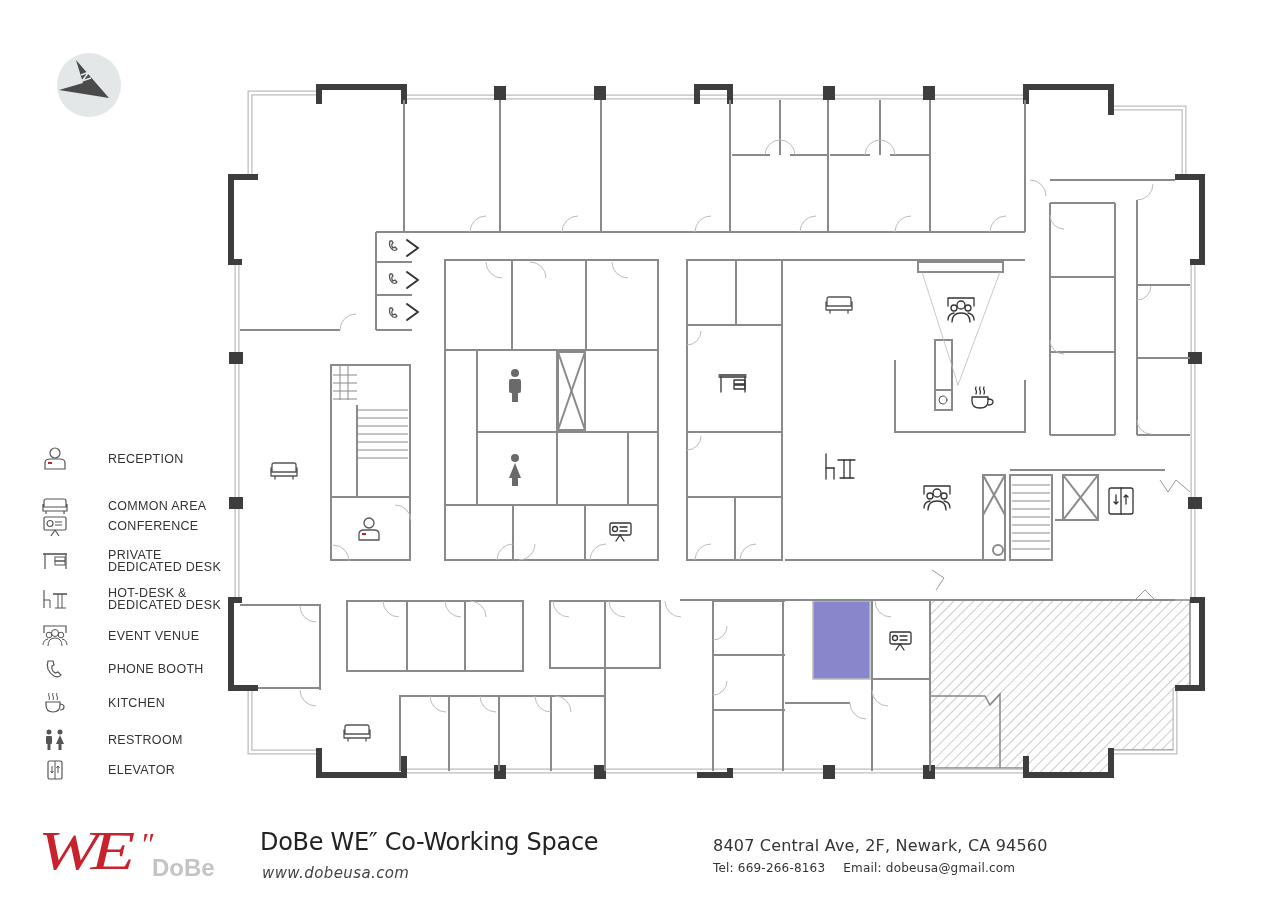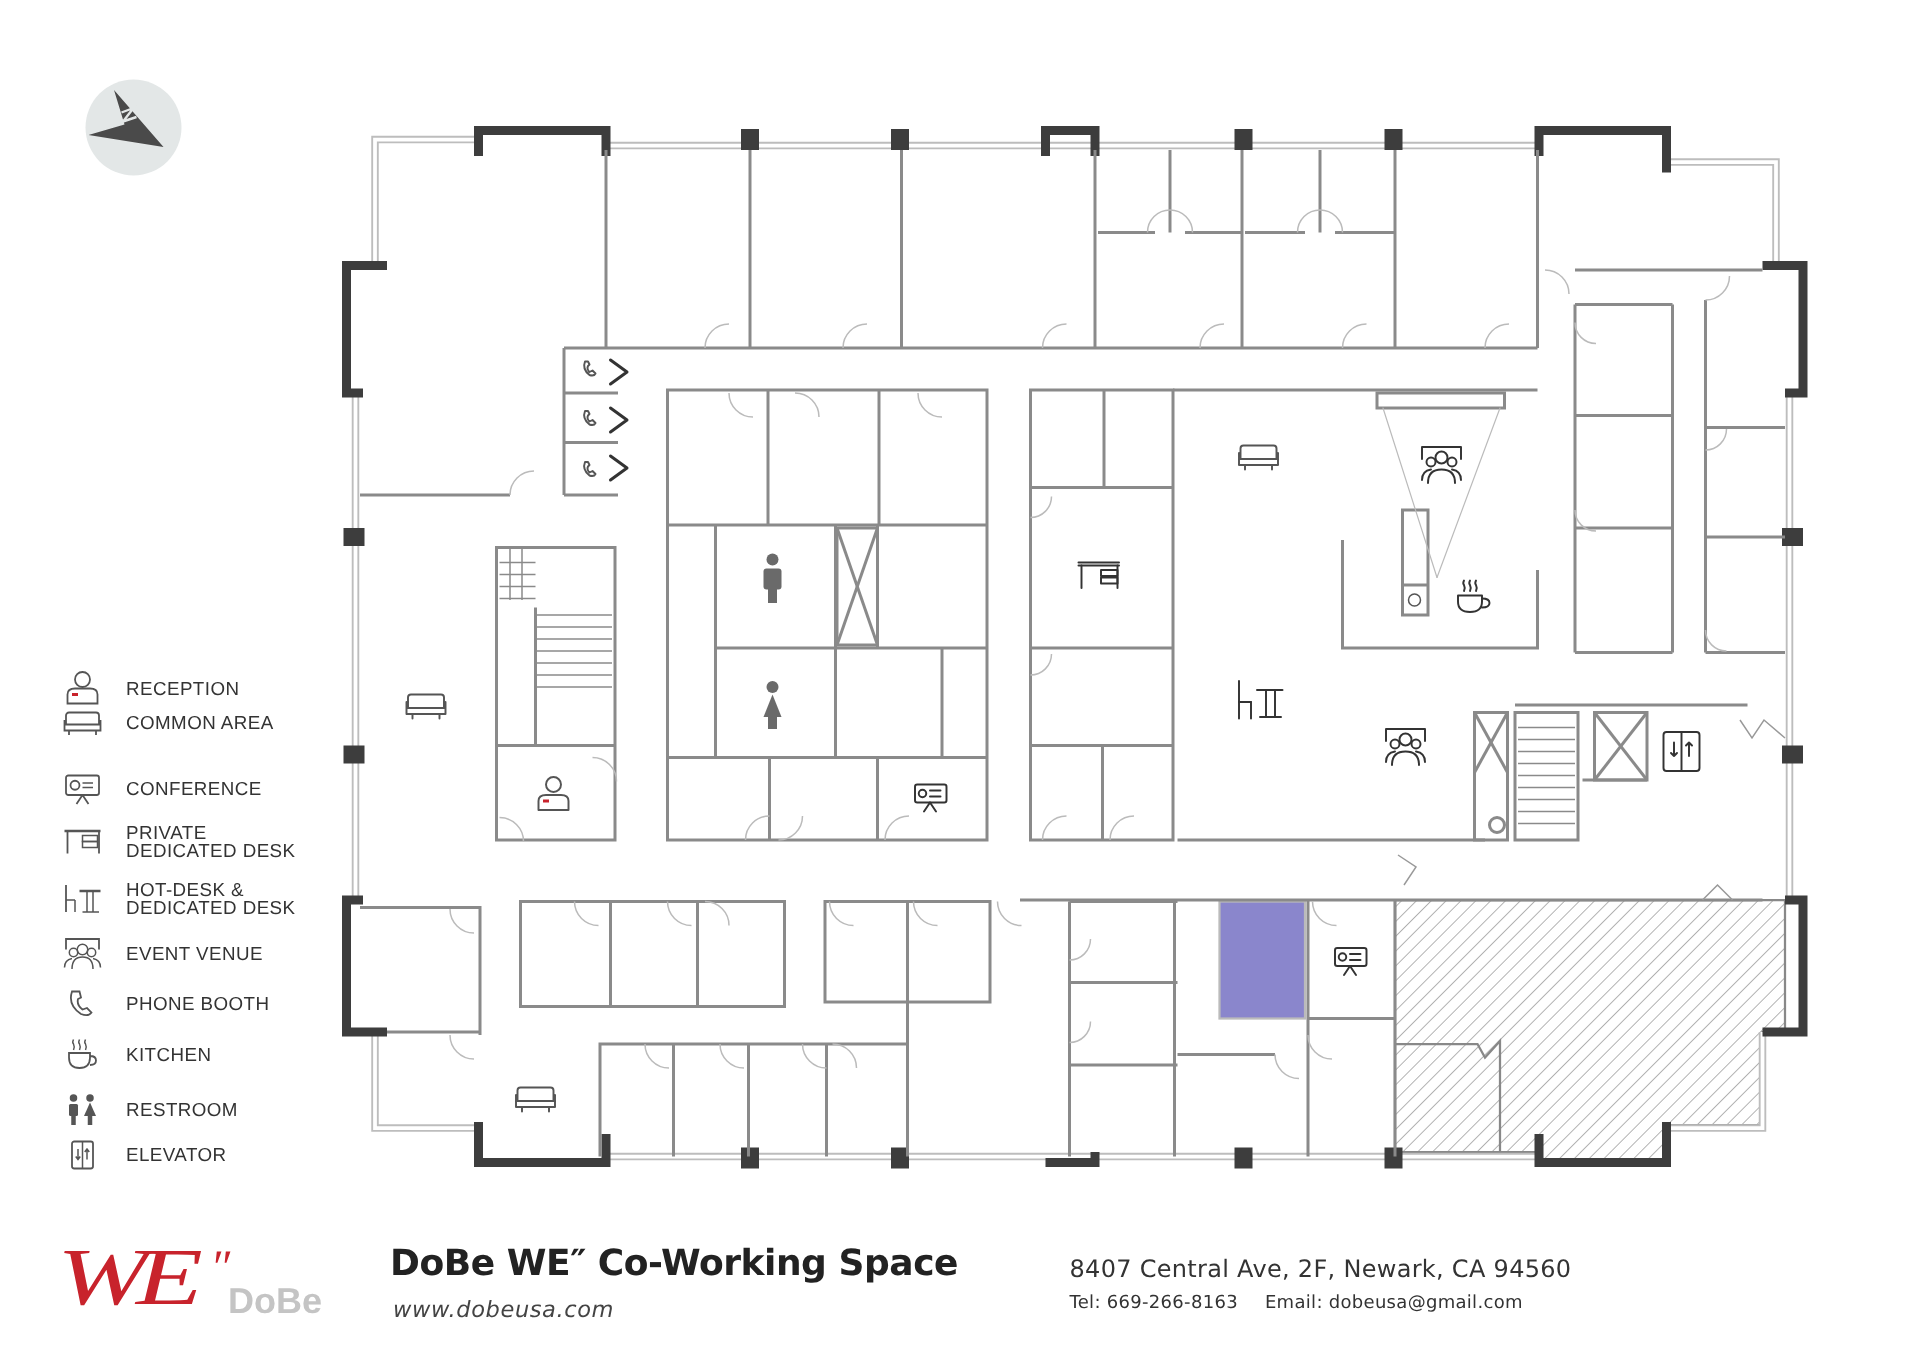--- a/index.html
+++ b/index.html
@@ -1,27 +1,27 @@
 <!DOCTYPE html>
 <html><head>
 <meta charset="utf-8">
 <style>
   html, body { margin:0; padding:0; background:#ffffff; }
   body { width:1280px; height:908px; position:relative; overflow:hidden; font-family:"DejaVu Sans", sans-serif; color:#333; }
   #plan { position:absolute; left:0; top:0; width:1280px; height:908px; }
   .legend { position:absolute; left:38px; top:446px; width:200px; }
-  .legend-item { position:absolute; left:0; display:flex; align-items:center; height:26px; }
+  .legend-item { position:absolute; left:0; display:flex; align-items:center; height:26px;gap:24px; }
   .legend-icon { width:34px; height:26px; display:flex; align-items:center; justify-content:center; }
   .legend-label { margin-left:12px; font-family:"Liberation Sans", sans-serif; font-size:12.5px; letter-spacing:0.3px; color:#333; line-height:12px; text-transform:uppercase; }
   .legend-label .line { display:block; }
   .footer-logo { position:absolute; left:38px; top:822px; width:200px; height:60px; }
   .logo-we { position:absolute; left:0; top:2px; font-family:"Liberation Serif", serif; font-style:italic; font-size:54px; color:#c8232c; letter-spacing:-6px; transform:scaleX(1.35); transform-origin:left; line-height:54px; font-weight:normal; }
   .logo-quote { position:absolute; left:102px; top:6px; font-family:"Liberation Serif", serif; font-style:italic; font-size:32px; color:#c8232c; line-height:32px; }
   .logo-dobe { position:absolute; left:114px; top:34px; font-family:Liberation Sans, sans-serif; font-weight:bold; font-size:24px; color:#c4c4c4; line-height:24px; }
-  .title { position:absolute; left:260px; top:828px; font-family:"DejaVu Sans", sans-serif; font-weight:bold; font-size:24px; color:#222; letter-spacing:-0.3px; }
+  .title { position:absolute; left:260px; top:828px; font-family:"DejaVu Sans", sans-serif; font-weight:normal; font-size:24px; color:#222; letter-spacing:-0.3px; }
   .website { position:absolute; left:262px; top:864px; font-family:"DejaVu Sans", sans-serif; font-size:15px; color:#444; letter-spacing:0.4px;font-style:italic; }
   .address { position:absolute; left:713px; top:836px; font-family:"DejaVu Sans", sans-serif; font-size:16px; color:#333; letter-spacing:0.2px;text-align:center; }
   .contact { position:absolute; left:713px; top:861px; font-family:"DejaVu Sans", sans-serif; font-size:12px; color:#333; letter-spacing:0.2px; }
   .contact span { margin-right:14px; }
   .compass { position:absolute; left:57px; top:53px; width:64px; height:64px; border-radius:50%; background:#e3e7e7; }
 </style>
 </head>
 <body>
 
 <svg id="plan" viewBox="0 0 1280 908" xmlns="http://www.w3.org/2000/svg">
@@ -392,21 +392,21 @@
       <svg width="26" height="24" viewBox="0 0 26 24">
           <circle cx="13" cy="6" r="5" fill="none" stroke="#555" stroke-width="1.2"></circle>
           <path d="M3,22 v-6 q0,-4 5,-4 h10 q5,0 5,4 v6z" fill="none" stroke="#555" stroke-width="1.2"></path>
           <rect x="6" y="15" width="4" height="2" fill="#c8232c"></rect>
         </svg>
     </span>
     <span class="legend-label">
         <span class="line">RECEPTION</span>
       </span>
   </div>
-  <div class="legend-item" style="top:23px">
+  <div class="legend-item" style="top:47px">
     <span class="legend-icon">
       <svg width="28" height="20" viewBox="0 0 28 20">
           <path d="M5,3 h18 a2,2 0 0 1 2,2 v6 h-22 v-6 a2,2 0 0 1 2,-2z M2,8 v7 h24 v-7 M5,15 v3 M23,15 v3" fill="none" stroke="#555" stroke-width="1.2"></path>
         </svg>
     </span>
     <span class="legend-label">
         <span class="line">COMMON AREA</span>
       </span>
   </div>
   <div class="legend-item" style="top:67px">

